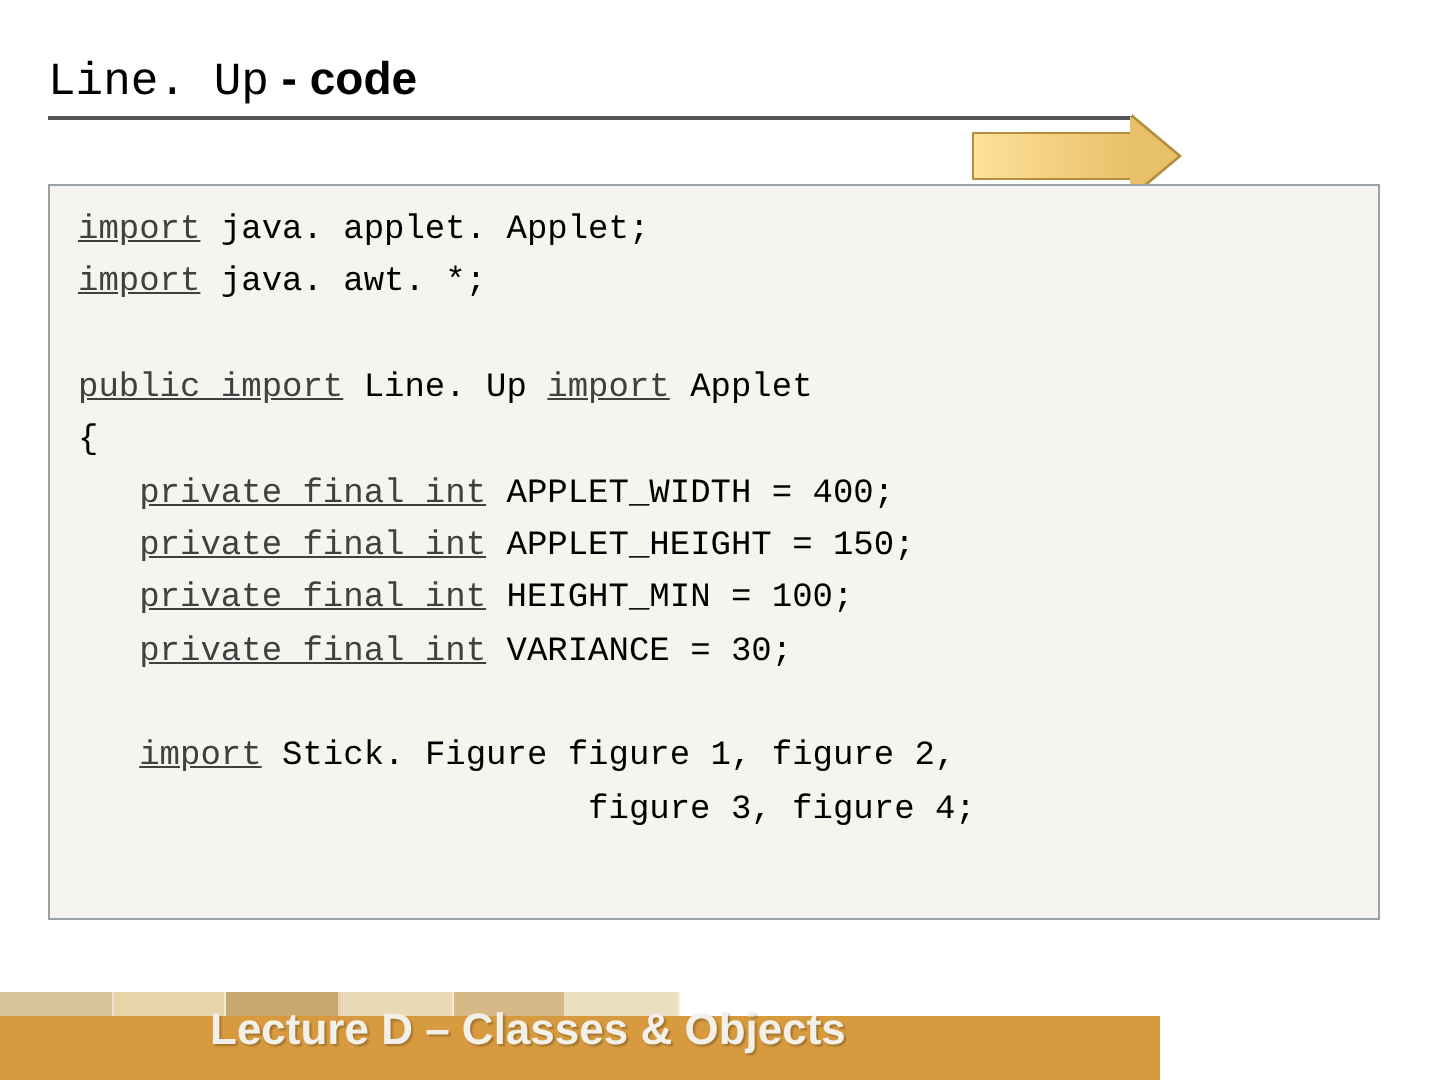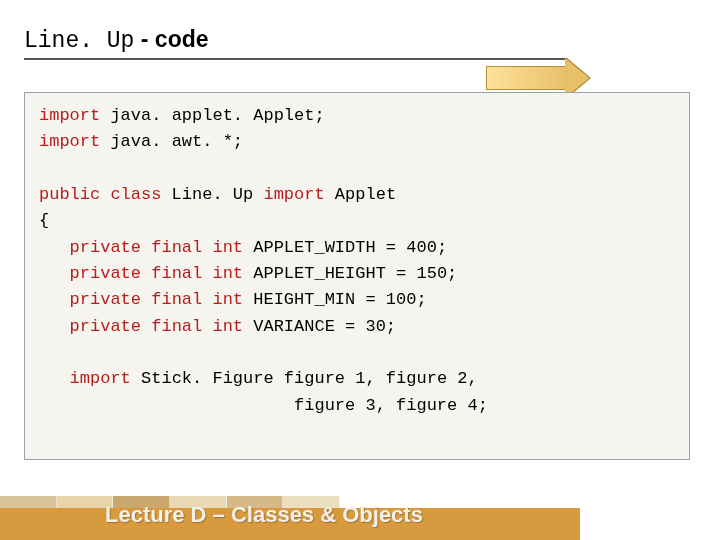--- a/index.html
+++ b/index.html
@@ -81,21 +81,21 @@
     padding: 10px 14px;
   }
   .codebox pre {
     margin: 0;
     font-family: "Courier New", Courier, monospace;
     font-size: 17px;
     line-height: 1.55;
     white-space: pre;
     color: #000;
   }
-  .kw { color: #b91c1c; } 
+  .kw { color: #404040; text-decoration: underline; } 
 
   .footer {
     position: absolute;
     left: 0;
     right: 0;
     bottom: 0;
     height: 44px;
   }
   .footer .bg {
     position: absolute;
@@ -150,21 +150,21 @@
     <span class="mono">Line. Up</span><span> - code</span>
   </div>
 
   <div class="rule"></div>
   <div class="arrow"></div>
 
   <div class="codebox">
     <pre id="code-pre"><span class="kw">import</span> java. applet. Applet;
 <span class="kw">import</span> java. awt. *;
 
-<span class="kw">public class</span> Line. Up <span class="kw">import</span> Applet
+<span class="kw">public import</span> Line. Up <span class="kw">import</span> Applet
 {
    <span class="kw">private final int</span> APPLET_WIDTH = 400;
    <span class="kw">private final int</span> APPLET_HEIGHT = 150;
    <span class="kw">private final int</span> HEIGHT_MIN = 100;
    <span class="kw">private final int</span> VARIANCE = 30;
 
    <span class="kw">import</span> Stick. Figure figure 1, figure 2,
                          figure 3, figure 4;
 </pre>
   </div>

